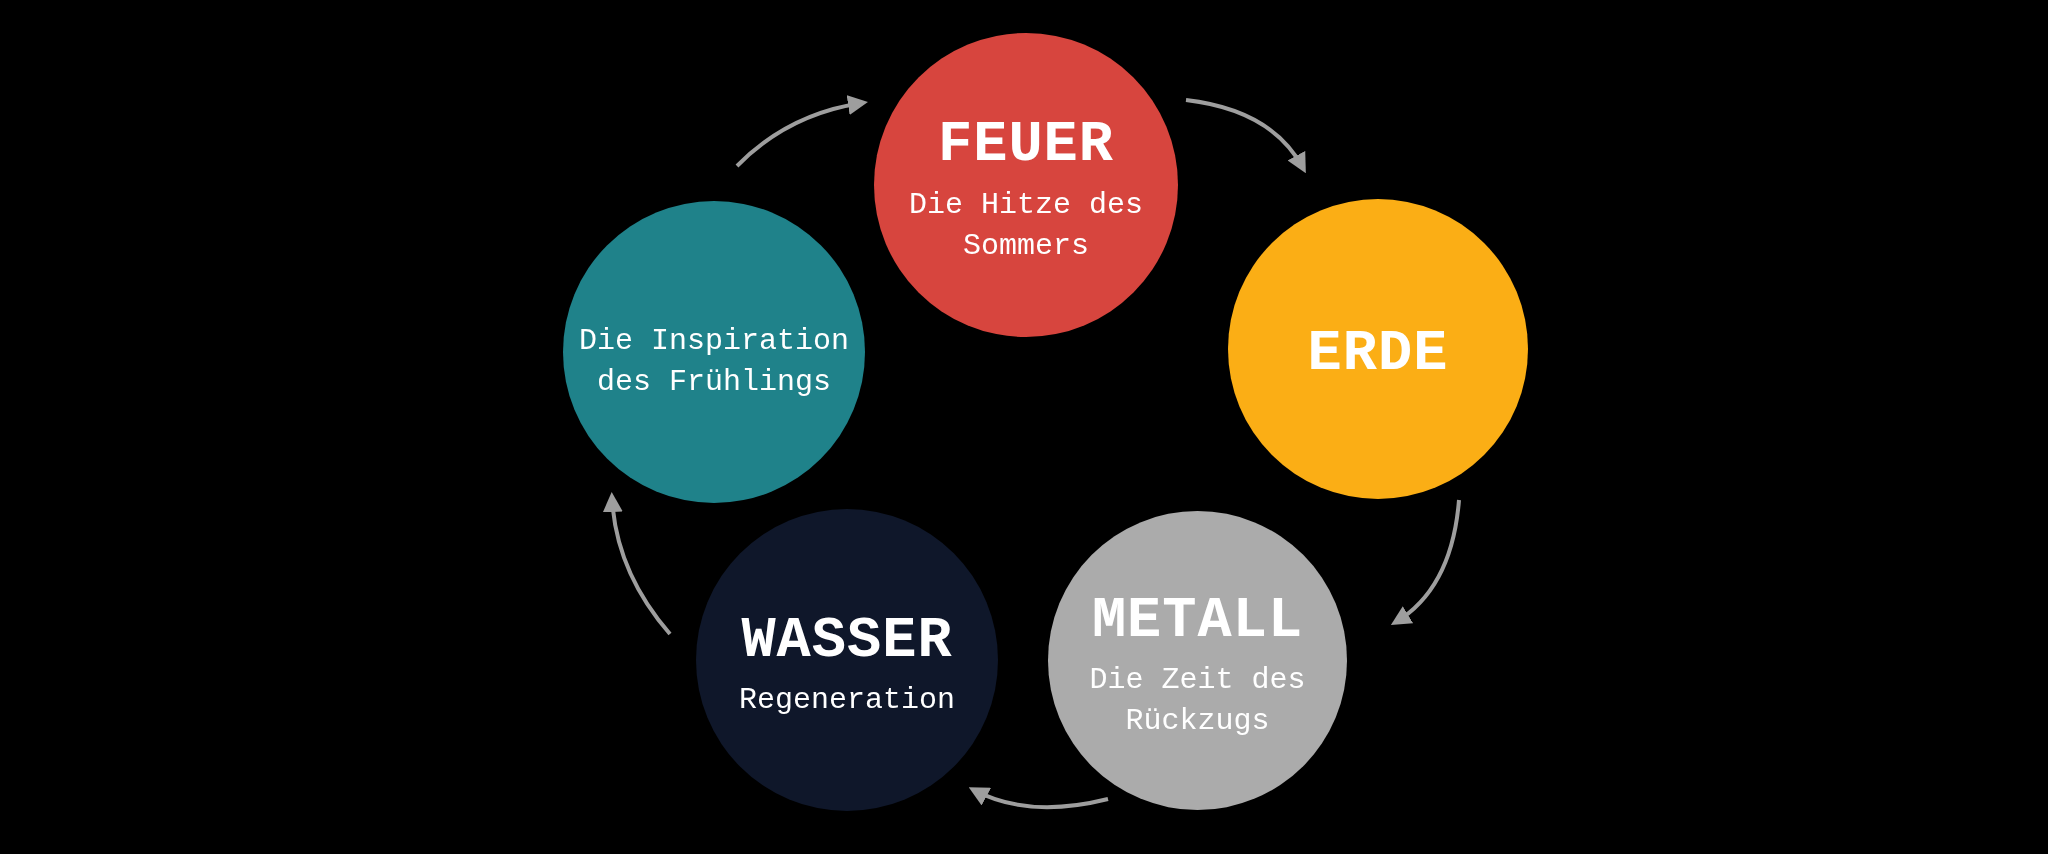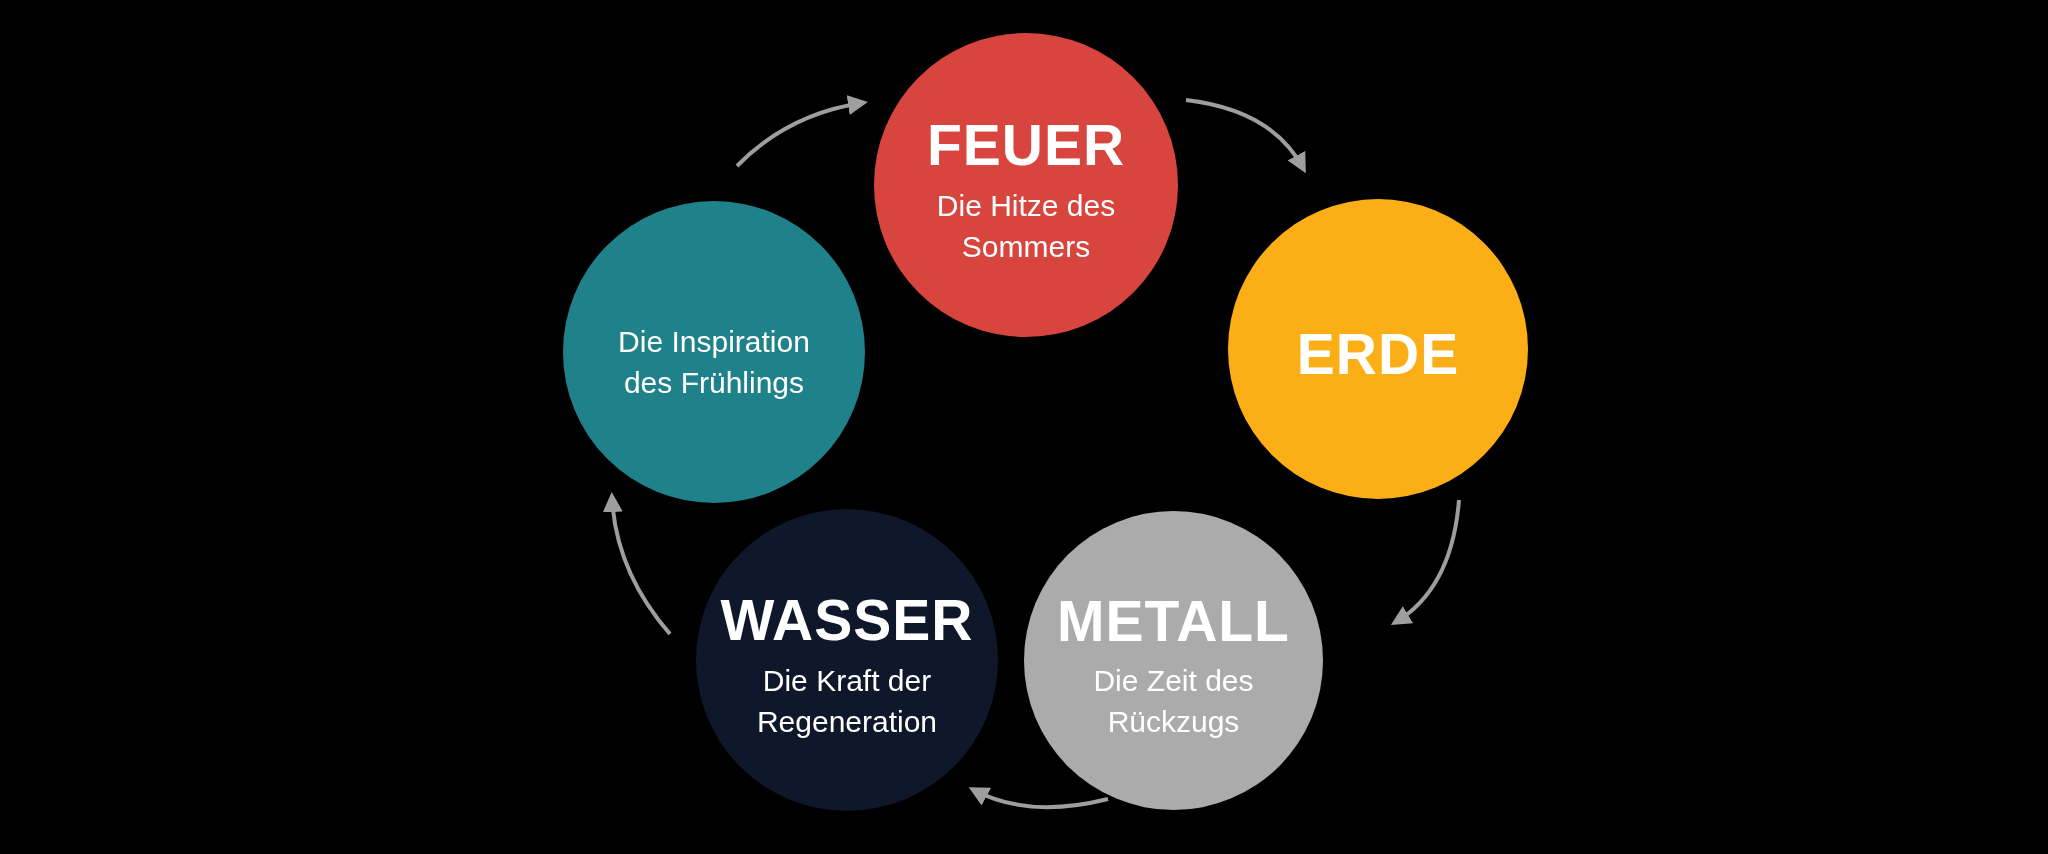--- a/index.html
+++ b/index.html
@@ -6,21 +6,21 @@
     margin: 0;
     padding: 0;
     background: #000000;
   }
   .canvas {
     position: relative;
     width: 2048px;
     height: 854px;
     background: #000000;
     overflow: hidden;
-    font-family: Liberation Sans, sans-serif;
+    font-family: Liberation Mono, monospace;
   }
   .element-circle {
     position: absolute;
     border-radius: 50%;
     display: flex;
     flex-direction: column;
     align-items: center;
     justify-content: center;
     text-align: center;
     box-sizing: border-box;
@@ -37,21 +37,21 @@
   .element-desc {
     font-size: 30px;
     line-height: 41px;
     white-space: nowrap;
     margin-top: 8px;
   }
   .element-desc .desc-line { white-space: nowrap; }
 
   .circle-feuer  { left: 874px;  top: 33px;  width: 304px; height: 304px; }
   .circle-erde   { left: 1228px; top: 199px; width: 300px; height: 300px; }
-  .circle-metall { left: 1024px; top: 511px; width: 299px; height: 299px; align-items: center; }
+  .circle-metall { left: 1048px; top: 511px; width: 299px; height: 299px; align-items: center; }
   .circle-wasser { left: 696px;  top: 509px; width: 302px; height: 302px; }
   .circle-holz   { left: 563px;  top: 201px; width: 302px; height: 302px; }
 
   .arrows-layer {
     position: absolute;
     left: 0; top: 0;
     width: 2048px;
     height: 854px;
     pointer-events: none;
   }
@@ -94,21 +94,20 @@
     <div class="element-title">METALL</div>
     <div class="element-desc">
       <div class="desc-line">Die Zeit des</div>
       <div class="desc-line">Rückzugs</div>
     </div>
   </div>
 
   <div class="element-circle circle-wasser" style="background: #0f172a; color: rgb(255, 255, 255);">
     <div class="element-title">WASSER</div>
     <div class="element-desc">
-      <div class="desc-line">Die Kraft der</div>
       <div class="desc-line">Regeneration</div>
     </div>
   </div>
 
   <div class="element-circle circle-holz" style="background: rgb(31, 130, 138); color: rgb(255, 255, 255);">
     <div class="element-desc">
       <div class="desc-line">Die Inspiration</div>
       <div class="desc-line">des Frühlings</div>
     </div>
   </div>

